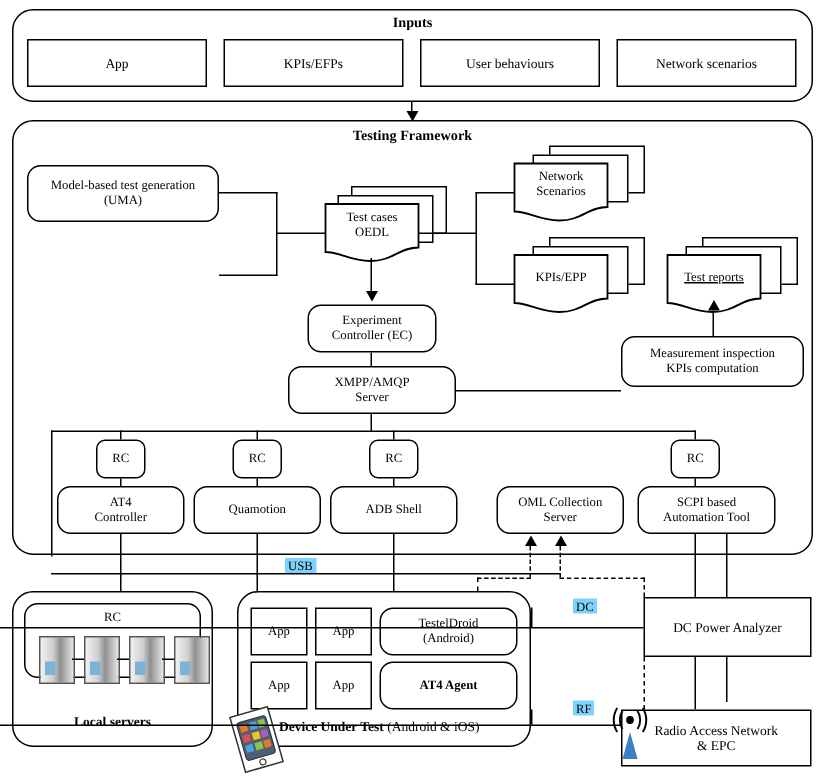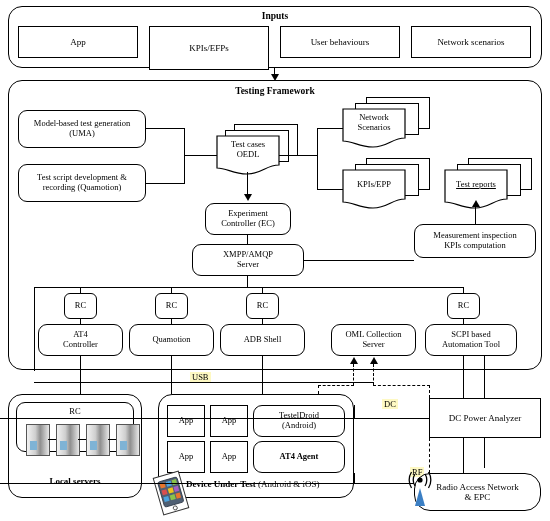--- a/index.html
+++ b/index.html
@@ -34,63 +34,57 @@
   .arr{position:absolute;width:0;height:0;}
   .arr-down{border-left:4px solid transparent;border-right:4px solid transparent;border-top:7px solid #000;}
   .arr-up{border-left:4px solid transparent;border-right:4px solid transparent;border-bottom:7px solid #000;}
 
   
   .docwrap{position:absolute;}
   .doc{position:absolute;background:#fff;border:1.2px solid #000;}
   .docsvg{position:absolute;left:0;top:0;overflow:visible;}
   .doclbl{position:absolute;text-align:center;line-height:1.15;}
 
-  .lbl{position:absolute;font-size:8.5px;background:#fef9c3;padding:0 2px;}
+  .lbl{position:absolute;font-size:8.5px;background:#7dd3fc;padding:0 2px;}
 
   
   .tower{position:absolute;border:1px solid #555;background:linear-gradient(90deg,#f2f2f2 0%,#cfcfcf 38%,#8f8f8f 60%,#e8e8e8 100%);}
   .tower i{position:absolute;display:block;background:#7fb3d5;}
 </style>
 </head>
 <body>
 
 <div id="stage">
 
   <div class="abs panel" style="left:8px;top:6px;width:534px;height:62px;"></div>
   <div class="abs ctr panel-title" style="left:8px;top:10px;width:534px;height:12px;">Inputs</div>
 
   <div class="abs rect ctr t9" style="left:18px;top:26px;width:120px;height:32px;">
     <span>App</span>
   </div>
-  <div class="abs rect ctr t9" style="left:149px;top:26px;width:120px;height:44px;">
+  <div class="abs rect ctr t9" style="left:149px;top:26px;width:120px;height:32px;">
     <span>KPIs/EFPs</span>
   </div>
   <div class="abs rect ctr t9" style="left:280px;top:26px;width:120px;height:32px;">
     <span>User behaviours</span>
   </div>
   <div class="abs rect ctr t9" style="left:411px;top:26px;width:120px;height:32px;">
     <span>Network scenarios</span>
   </div>
 
   <div class="ln lnv" style="left:274px;top:68px;height:8px;"></div>
   <div class="arr arr-down" style="left:270.5px;top:74px;"></div>
 
   <div class="abs panel" style="left:8px;top:80px;width:534px;height:290px;"></div>
   <div class="abs ctr panel-title" style="left:8px;top:85px;width:534px;height:12px;">Testing Framework</div>
 
   <div class="abs rrect ctr t85" style="left:18px;top:110px;width:128px;height:38px;">
     <span>
       <span>Model-based test generation</span><br>
       <span>(UMA)</span>
-    </span>
-  </div>
-  <div class="abs rrect ctr t85" style="left:18px;top:164px;width:128px;height:38px;">
-    <span>
-      <span>Test script development &amp;</span><br>
-      <span>recording (Quamotion)</span>
     </span>
   </div>
 
   <div class="ln lnh" style="left:146px;top:128px;width:39px;"></div>
   <div class="ln lnh" style="left:146px;top:183px;width:39px;"></div>
   <div class="ln lnv" style="left:184px;top:128px;height:56px;"></div>
   <div class="ln lnh" style="left:184px;top:155px;width:33px;"></div>
 
   <div class="docwrap" style="left:216px;top:124px;width:92px;height:52px;">
     <div class="doc" style="left:18px;top:0px;width:62px;height:30px;"></div>
@@ -324,24 +318,24 @@
   <div class="ln lnv" style="left:354px;top:405px;height:13px;"></div>
 
   <div class="abs rect ctr t9" style="left:429px;top:398px;width:112px;height:40px;text-align:right;">
     <span>DC Power Analyzer</span>
   </div>
 
   <div class="dash-v" style="left:429px;top:438px;height:35px;"></div>
   <div class="ln lnv" style="left:463px;top:438px;height:35px;"></div>
 
   <div class="ln lnh" style="left:0px;top:483px;width:414px;"></div>
-  <div class="lbl t85" style="left:382px;top:467px;margin-left:28px;">RF</div>
+  <div class="lbl t85" style="left:382px;top:467px;">RF</div>
   <div class="ln lnv" style="left:354px;top:473px;height:10px;"></div>
 
-  <div class="abs rect ctr t9" style="left:414px;top:473px;width:127px;height:38px;border-radius:16px;">
+  <div class="abs rect ctr t9" style="left:414px;top:473px;width:127px;height:38px;">
     <span>
       <span>Radio Access Network</span><br>
       <span>&amp; EPC</span>
     </span>
   </div>
 
   <div class="abs" style="left:404px;top:468px;width:32px;height:40px;">
     <svg width="32" height="40" viewBox="0 0 32 40">
       <polygon points="16,20 11,38 21,38" fill="#3b7fc4"></polygon>
       <path d="M11,18 A7,9 0 0 1 11,6" fill="none" stroke="#000" stroke-width="1.3"></path>

